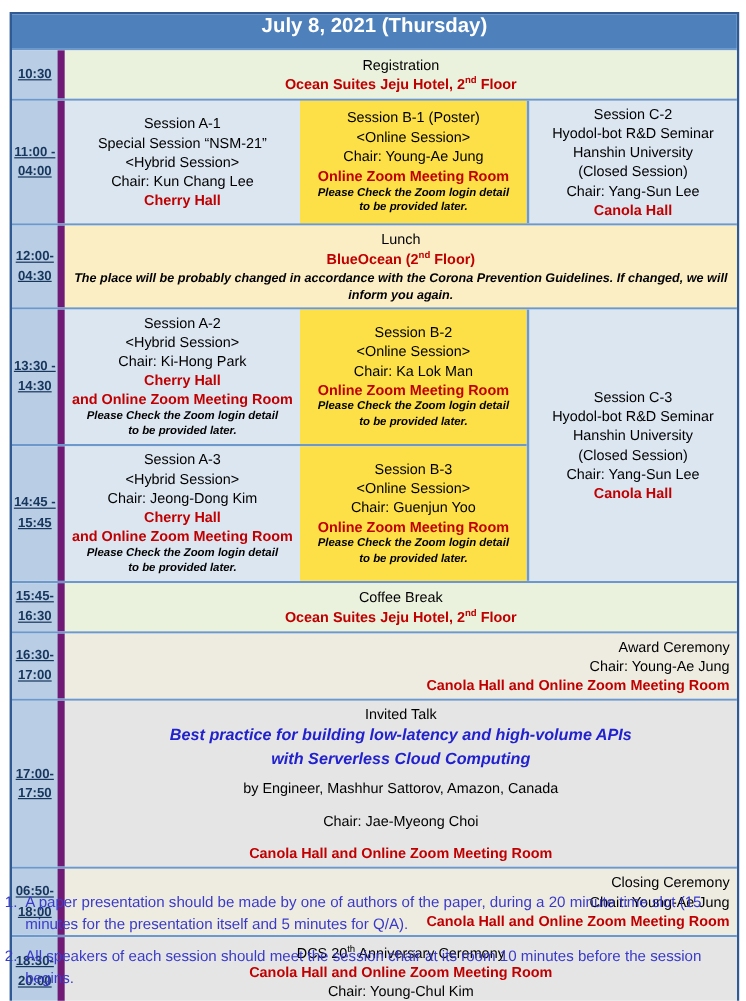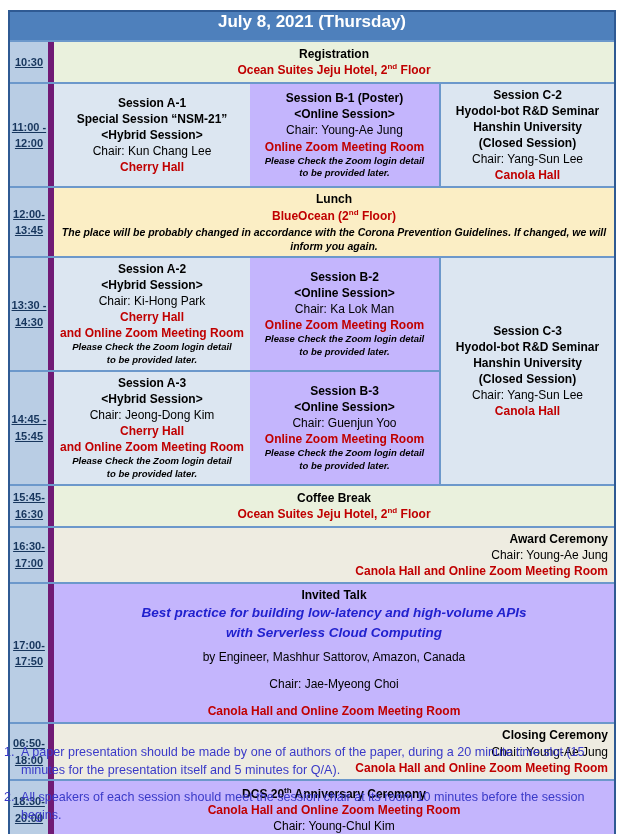--- a/index.html
+++ b/index.html
@@ -45,40 +45,40 @@
     font-size: 12px;
     color: #000;
     line-height: 1.34;
   }
   .full { flex: 1; }
   .col-a { flex: 0 0 196px; }
   .col-b { flex: 0 0 189px; }
   .col-c { flex: 1; border-left: 2px solid #6C98CB; }
   .bg-green  { background: #EAF1DD; }
   .bg-blue   { background: #DCE6F1; }
-  .bg-peach  { background: #c4b5fd; }
+  .bg-peach  { background: #fde047; }
   .bg-yellow { background: #FBEEC5; }
   .bg-beige  { background: #EEECE1; align-items: flex-end; }
-  .bg-white  { background: #c4b5fd; }
+  .bg-white  { background: #e5e5e5; }
 
   .h-reg    { min-height: 42px; }
   .h-slot1  { min-height: 92px; }
   .h-lunch  { min-height: 50px; }
   .h-sub    { min-height: 90px; }
   .h-coffee { min-height: 42px; }
   .h-award  { min-height: 44px; }
   .h-inv    { min-height: 108px; }
   .h-close  { min-height: 43px; }
   .h-dcs    { min-height: 60px; }
 
   .dual-left { flex: 0 0 429px; display: flex; flex-direction: column; }
   .subrow { display: flex; flex: 1; align-items: stretch; }
   .subrow + .subrow { border-top: 2px solid #6C98CB; }
 
-  .b   { font-weight: bold; }
+  .b   { font-weight: normal; }
   .red { color: #C00000; font-weight: bold; }
   .chair { font-weight: normal; }
   .it-note { font-style: italic; font-size: 9.5px; font-weight: 600; line-height: 1.35; }
   .lunch-note { font-style: italic; font-size: 10.5px; font-weight: 600; margin-top: 1px; }
   .talk { color: #2121CE; font-weight: bold; font-style: italic; font-size: 13.5px; line-height: 1.45; }
   .gap6  { margin-top: 7px; }
   .gap10 { margin-top: 11px; }
   sup { font-size: 8px; vertical-align: super; line-height: 0; }
 
   .notes { position: absolute; top: 744px; left: 4px; width: 612px; }
@@ -107,21 +107,21 @@
     </div>
     <div class="cc full bg-green">
       <div class="b">Registration</div>
       <div class="red"><span>Ocean Suites Jeju Hotel, 2</span><sup>nd</sup><span> Floor</span></div>
     </div>
   </div>
 
   <div class="row h-slot1">
     <div class="timecell">
       <span>11:00 -</span>
-      <span>12:00</span>
+      <span>04:00</span>
     </div>
     <div class="cc col-a bg-blue">
       <div class="b">Session A-1</div>
       <div class="b">Special Session “NSM-21”</div>
       <div class="b">&lt;Hybrid Session&gt;</div>
       <div class="chair">Chair: Kun Chang Lee</div>
       <div class="red">Cherry Hall</div>
     </div>
     <div class="cc col-b bg-peach">
       <div class="b">Session B-1 (Poster)</div>
@@ -137,21 +137,21 @@
       <div class="b">Hanshin University</div>
       <div class="b">(Closed Session)</div>
       <div class="chair">Chair: Yang-Sun Lee</div>
       <div class="red">Canola Hall</div>
     </div>
   </div>
 
   <div class="row h-lunch">
     <div class="timecell">
       <span>12:00-</span>
-      <span>13:45</span>
+      <span>04:30</span>
     </div>
     <div class="cc full bg-yellow">
       <div class="b">Lunch</div>
       <div class="red"><span>BlueOcean (2</span><sup>nd</sup><span> Floor)</span></div>
       <div class="lunch-note">The place will be probably changed in accordance with the Corona Prevention Guidelines. If changed, we will inform you again.</div>
     </div>
   </div>
 
   <div class="row">
     <div class="dual-left">

